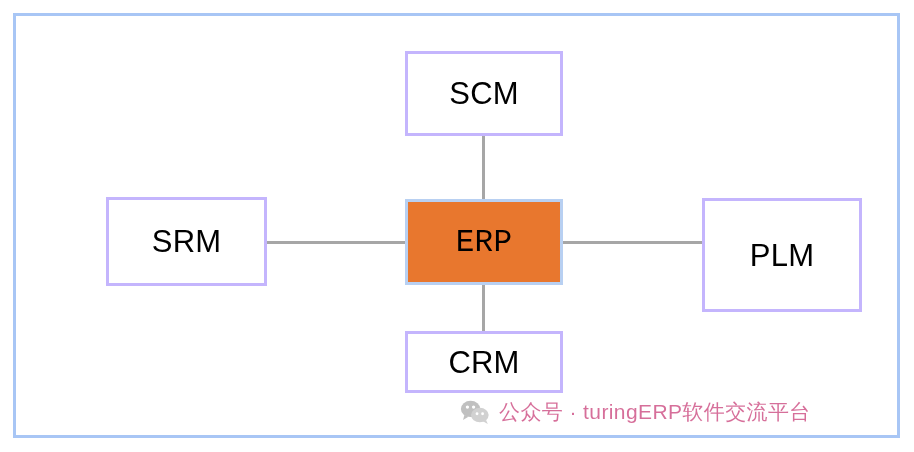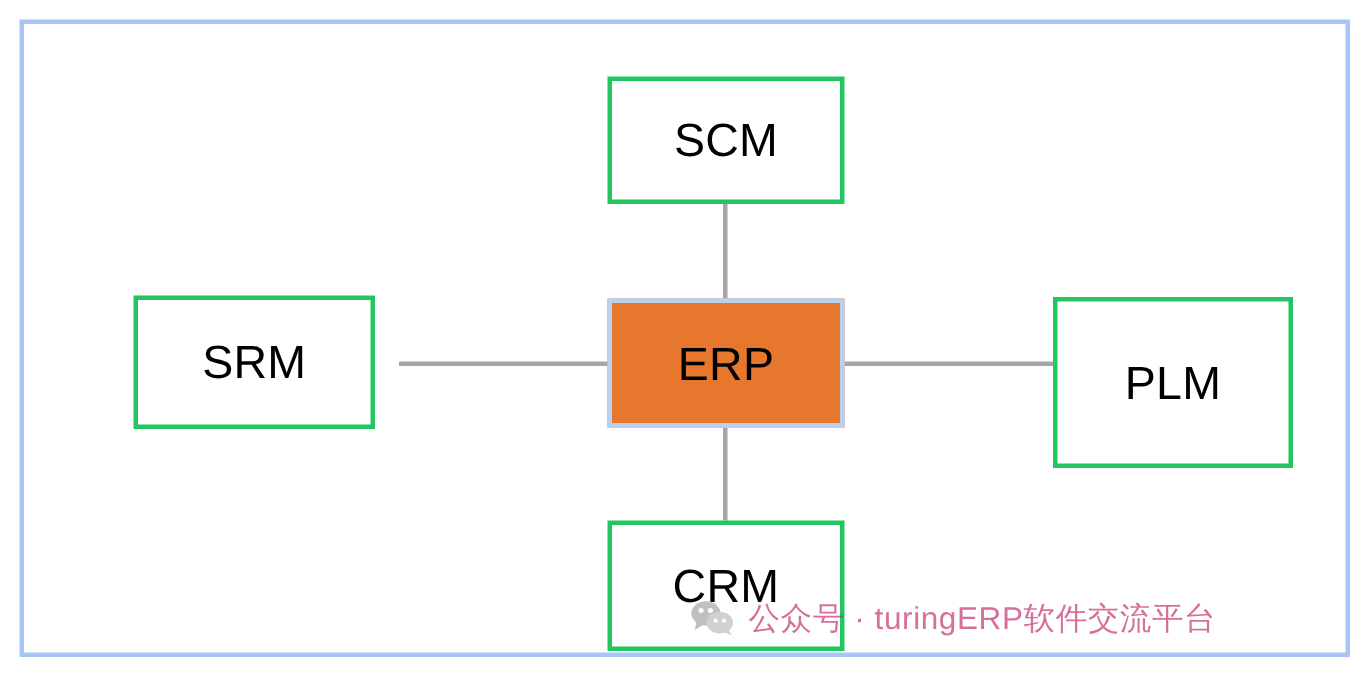--- a/index.html
+++ b/index.html
@@ -33,44 +33,44 @@
     position: absolute;
     background: #a6a6a6;
   }
   .connector.horizontal { height: 3px; }
   .connector.vertical   { width: 3px; }
 
   
   .node {
     position: absolute;
     box-sizing: border-box;
-    border: 3px solid #22c55e;
+    border: 3px solid #c4b5fd;
     background: #ffffff;
     display: flex;
     align-items: center;
     justify-content: center;
   }
   .node-label {
     font-size: 31px;
     color: #000000;
     line-height: 1;
     letter-spacing: 0.2px;
     white-space: nowrap;
   }
   .node.center {
     background: #e8772e;
     border-color: #b8d0f2;
   }
 
   
   #node-scm { left: 389px; top: 35px;  width: 158px; height: 85px; }
-  #node-srm { left: 73px;  top: 181px; width: 161px; height: 89px; }
-  #node-erp { left: 389px; top: 183px; width: 158px; height: 86px; }
+  #node-srm { left: 90px;  top: 181px; width: 161px; height: 89px; }
+  #node-erp { left: 389px; top: 183px; width: 158px; height: 86px; font-family: Liberation Mono, monospace; }
   #node-plm { left: 686px; top: 182px; width: 160px; height: 114px; }
-  #node-crm { left: 389px; top: 331px; width: 158px; height: 87px; }
+  #node-crm { left: 389px; top: 315px; width: 158px; height: 62px; }
 
   
   #conn-scm-erp { left: 466px; top: 120px; height: 63px; }
   #conn-erp-crm { left: 466px; top: 269px; height: 65px; }
   #conn-srm-erp { left: 250px; top: 225px; width: 139px; }
   #conn-erp-plm { left: 547px; top: 225px; width: 139px; }
 
   
   #watermark {
     position: absolute;

